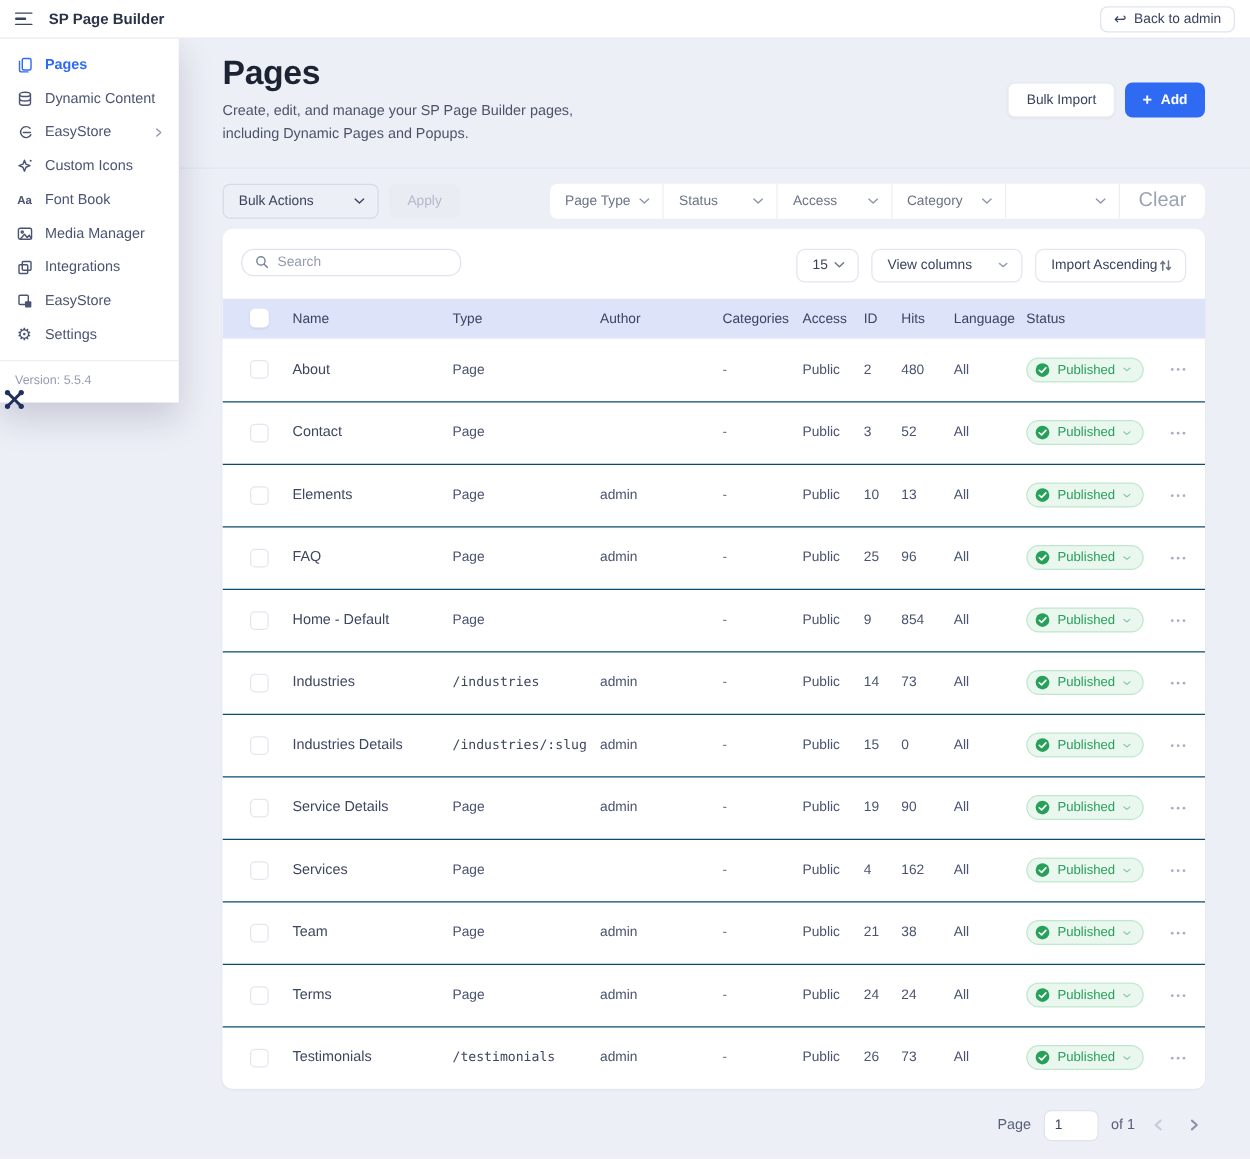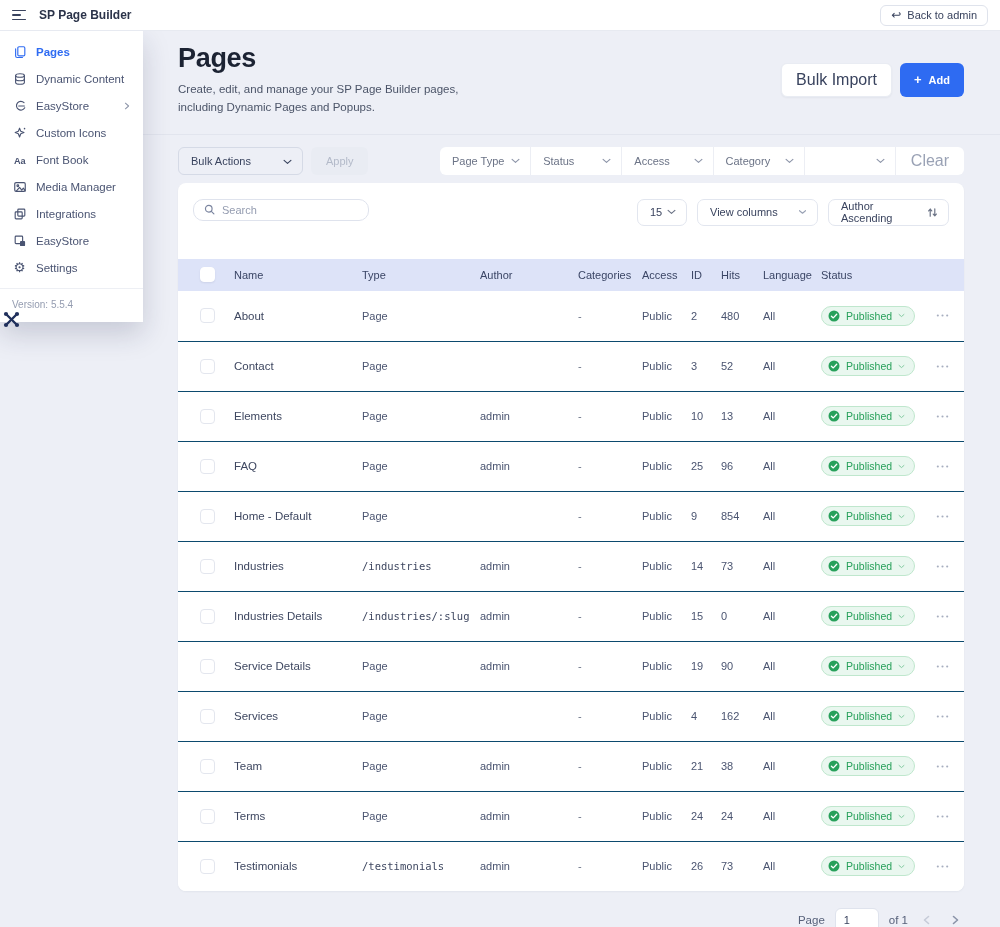--- a/index.html
+++ b/index.html
@@ -28,21 +28,21 @@
   .si-chev svg { width:8px; height:8px; }
   .side-version { border-top:1px solid #edeff4; margin-top:7px; padding:10px 12px 12px; font-size:10px; color:#949cb0; position:relative; }
   .joomla { position:absolute; left:2px; bottom:-7px; width:19px; height:19px; }
 
   
   .page-head-wrap { border-bottom:1px solid #e2e5ee; }
   .page-head { margin:0 36px 0 178px; padding:13px 0 17px; display:flex; }
   .page-title { font-size:27px; font-weight:700; color:#1c2333; letter-spacing:-.3px; margin-bottom:7px; }
   .page-desc { width:322px; font-size:11.5px; line-height:1.55; color:#4b5468; }
   .ph-buttons { margin-left:auto; align-self:center; display:flex; gap:8px; }
-  .btn-bulk { background:#fff; border:1px solid #e9ecf3; border-radius:6px; padding:7px 14px; font-size:16px; font-weight:500;
+  .btn-bulk { background:#fff; border:1px solid #e9ecf3; border-radius:6px; padding:7px 14px; font-size:11px; font-weight:500;
               color:#39435e; cursor:pointer; box-shadow:0 1px 2px rgba(20,30,60,.05); }
   .btn-add { background:#2e6bf2; border:none; color:#fff; border-radius:6px; padding:7px 14px; font-size:11px; font-weight:700;
              display:flex; align-items:center; gap:7px; cursor:pointer; }
   .btn-add .plus { font-size:13px; font-weight:700; line-height:1; }
 
   
   .filter-row { margin:12px 36px 0 178px; display:flex; align-items:center; height:28px; }
   .bulk-actions { display:flex; align-items:center; gap:32px; border:1px solid #d5dae6; border-radius:6px;
                   background:transparent; padding:5px 10px 5px 12px; font-size:11px; color:#39435e; cursor:pointer; height:28px; }
   .apply-btn { margin-left:8px; background:#e9ecf3; color:#b3bac9; border:none; border-radius:6px; padding:6px 15px;
@@ -66,21 +66,21 @@
   .tb-right { margin-left:auto; display:flex; gap:10px; }
   .mini-select { display:flex; align-items:center; justify-content:space-between; border:1px solid #e2e6ef; border-radius:7px;
                  padding:5px 10px 5px 12px; font-size:11px; color:#39435e; background:#fff; cursor:pointer; height:27px; }
   .mini-select .ms-chev { display:flex; color:#6b7386; } .ms-chev svg { width:9px; height:6px; }
   .sel-size { width:50px; } .sel-cols { width:121px;padding-left:12px; } .sel-cols .ms-chev { color:#9aa2b5; }
   .sel-sort { width:121px; } .sel-sort .sort-ic { display:flex; color:#6b7386; } .sort-ic svg { width:11px; height:11px; }
 
   
   .tgrid { display:grid; grid-template-columns:34px 128px 118px 98px 64px 49px 30px 42px 58px 112px minmax(16px,1fr);
            align-items:center; padding:0 14px 0 22px; }
-  .thead { background:#dde3f8; height:32px; font-size:11px; color:#3a4565; font-weight:500;margin-top:20px; }
+  .thead { background:#dde3f8; height:32px; font-size:11px; color:#3a4565; font-weight:500; }
   .trow { height:50px; font-size:11px; color:#4a5470; background:#fff; }
   .tbody .trow + .trow { border-top:1px solid #0c4a6e; }
   .cb { width:15px; height:15px; border-radius:4px; background:#fff; border:1px solid #e3e6ee; display:inline-block; cursor:pointer; }
   .thead .cb { border-color:#fff; box-shadow:0 1px 2px rgba(20,30,60,.08); }
   .cell-name { color:#3e4760; font-size:11.5px; cursor:pointer; }
   .cell-type.slug { font-family:"DejaVu Sans Mono",monospace; font-size:10.5px; color:#3e4760; }
   .cell.dim { color:#6a7387; }
   .badge { display:inline-flex; align-items:center; gap:6px; background:#e9f7ef; border:1px solid #bfe7cd; border-radius:999px;
            padding:3px 9px 3px 6px; font-size:10.5px; color:#27a05a; font-weight:500; width:max-content; cursor:pointer; }
   .badge .bi { display:flex; } .badge .bi svg { width:12px; height:12px; }
@@ -306,21 +306,21 @@
       </div>
       <div class="mini-select sel-cols">
         <span>View columns</span>
         <span class="ms-chev">
             <svg viewBox="0 0 10 7" fill="none" stroke="currentColor" stroke-width="1.3" stroke-linecap="round" stroke-linejoin="round">
               <polyline points="1.5,2 5,5 8.5,2"></polyline>
             </svg>
           </span>
       </div>
       <div class="mini-select sel-sort">
-        <span>Author Ascending</span>
+        <span>Import Ascending</span>
         <span class="sort-ic">
             <svg viewBox="0 0 12 12" fill="none" stroke="currentColor" stroke-width="1.3" stroke-linecap="round" stroke-linejoin="round">
               <path d="M3.5 10V2.4M3.5 2.4 1.8 4.3M3.5 2.4 5.2 4.3"></path>
               <path d="M8.5 2v7.6M8.5 9.6 6.8 7.7M8.5 9.6 10.2 7.7"></path>
             </svg>
           </span>
       </div>
     </div>
   </div>
 

